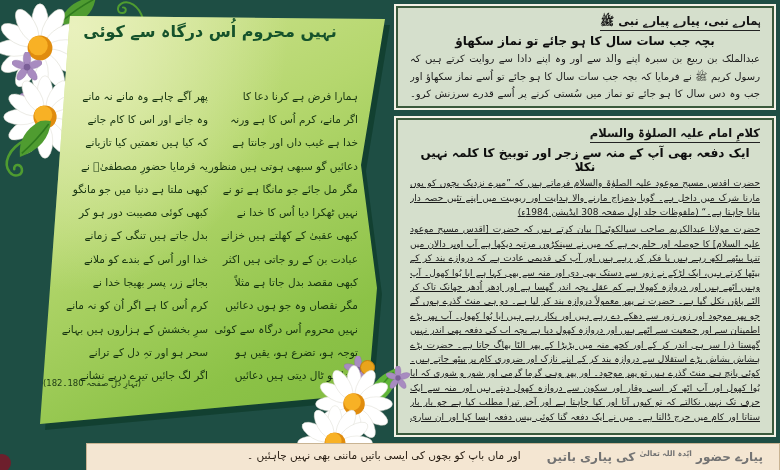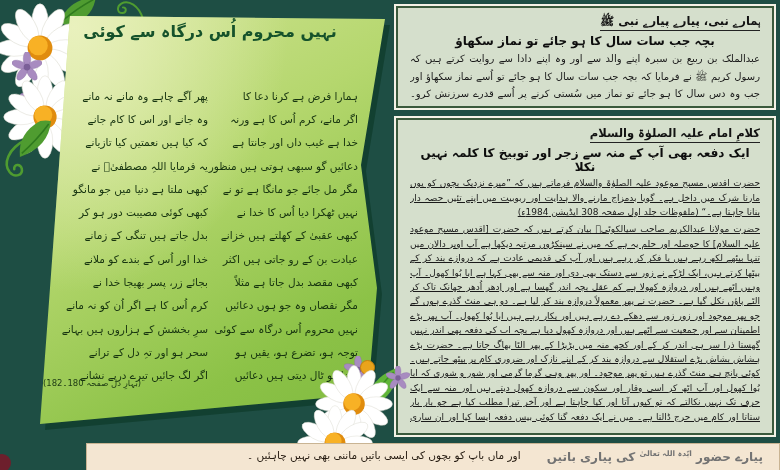--- a/index.html
+++ b/index.html
@@ -132,21 +132,21 @@
     <div class="panel">
       <div class="poem-title">نہیں محروم اُس درگاہ سے کوئی</div>
       <div class="poem">
         <div class="hemi">ہمارا فرض ہے کرنا دعا کا</div>
         <div class="hemi">پھر آگے چاہے وہ مانے نہ مانے</div>
         <div class="hemi">اگر مانے، کرم اُس کا ہے ورنہ</div>
         <div class="hemi">وہ جانے اور اس کا کام جانے</div>
         <div class="hemi">خدا ہے غیب داں اور جانتا ہے</div>
         <div class="hemi">کہ کیا ہیں نعمتیں کیا تازیانے</div>
         <div class="hemi">دعائیں گو سبھی ہوتی ہیں منظور</div>
-        <div class="hemi">یہ فرمایا اللہِ مصطفیٰؐ نے</div>
+        <div class="hemi">یہ فرمایا حضورِ مصطفیٰؐ نے</div>
         <div class="hemi">مگر مل جائے جو مانگا ہے تو نے</div>
         <div class="hemi">کبھی ملتا ہے دنیا میں جو مانگو</div>
         <div class="hemi">نہیں ٹھکرا دیا اُس کا خدا نے</div>
         <div class="hemi">کبھی کوئی مصیبت دور ہو کر</div>
         <div class="hemi">کبھی عقبیٰ کے کھلتے ہیں خزانے</div>
         <div class="hemi">بدل جاتے ہیں تنگی کے زمانے</div>
         <div class="hemi">عبادت بن کے رو جاتی ہیں اکثر</div>
         <div class="hemi">خدا اور اُس کے بندے کو ملانے</div>
         <div class="hemi">کبھی مقصد بدل جاتا ہے مثلاً</div>
         <div class="hemi">بجائے زر، پسر بھیجا خدا نے</div>

